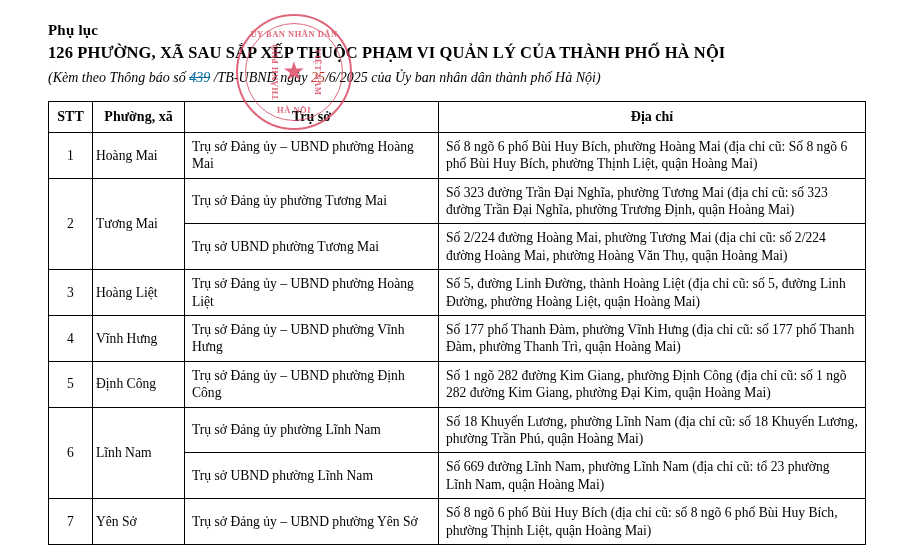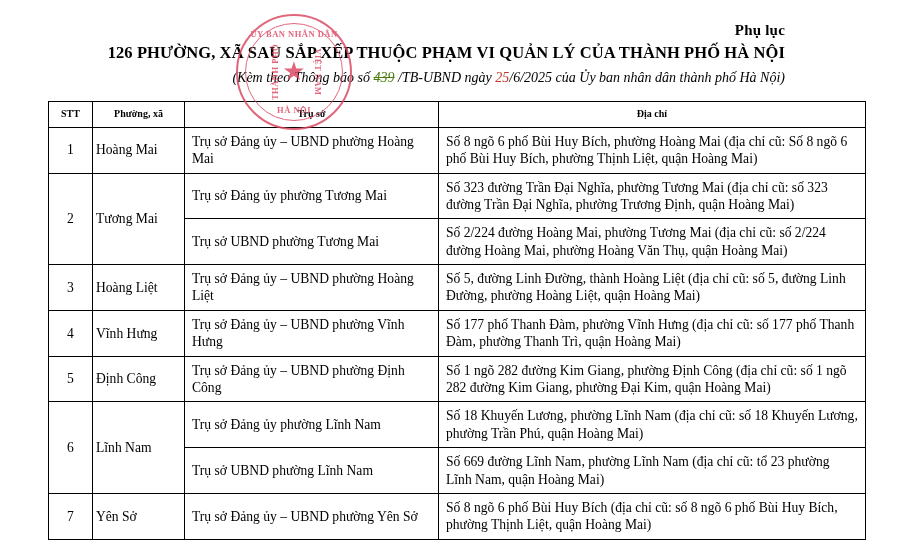--- a/index.html
+++ b/index.html
@@ -16,21 +16,21 @@
     position: relative;
   }
   .page {
     position: relative;
     width: 817px;
     height: 547px;
     box-sizing: border-box;
     padding: 22px 32px 0 48px;
   }
   .doc-header {
-    text-align: right;
+    text-align: left;
     position: relative;
     z-index: 2;
   }
   .appendix-label {
     font-size: 15px;
     font-weight: bold;
     margin-bottom: 3px;
     letter-spacing: 0.2px;
   }
   .title-line {
@@ -40,21 +40,21 @@
     letter-spacing: 0.1px;
   }
   .subtitle {
     font-size: 14px;
     font-style: italic;
     margin-top: 5px;
     line-height: 1.3;
   }
   .strike-num {
     text-decoration: line-through;
-    color: #4d7c0f;
+    color: #0369a1;
   }
   .ink {
     color: #c0392b;
     margin-top: 8px;
   }
   
   .seal {
     position: absolute;
     left: 236px;
     top: 14px;
@@ -132,21 +132,21 @@
   table.data th, table.data td {
     border: 1px solid #000;
     vertical-align: middle;
     font-size: 13.6px;
     line-height: 1.28;
   }
   table.data th {
     text-align: center;
     font-weight: bold;
     padding: 6px 4px;
-    font-size: 10px;
+    font-size: 14px;
     margin-left: 40px;
   }
   td.c-stt {
     text-align: center;
     width: 44px;
   }
   td.c-ward {
     text-align: left;
     width: 92px;
     padding: 5px 3px;

